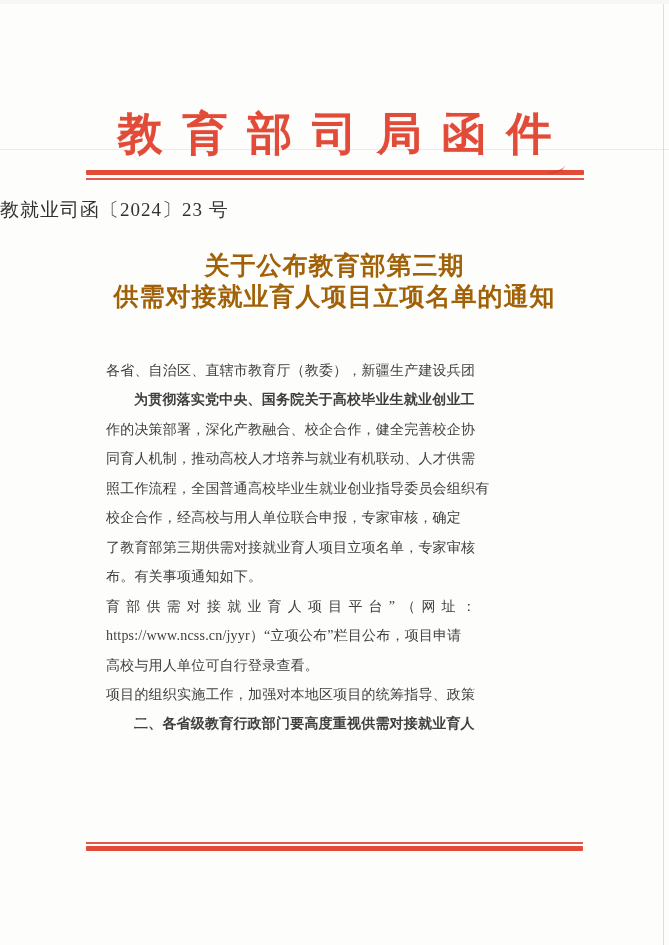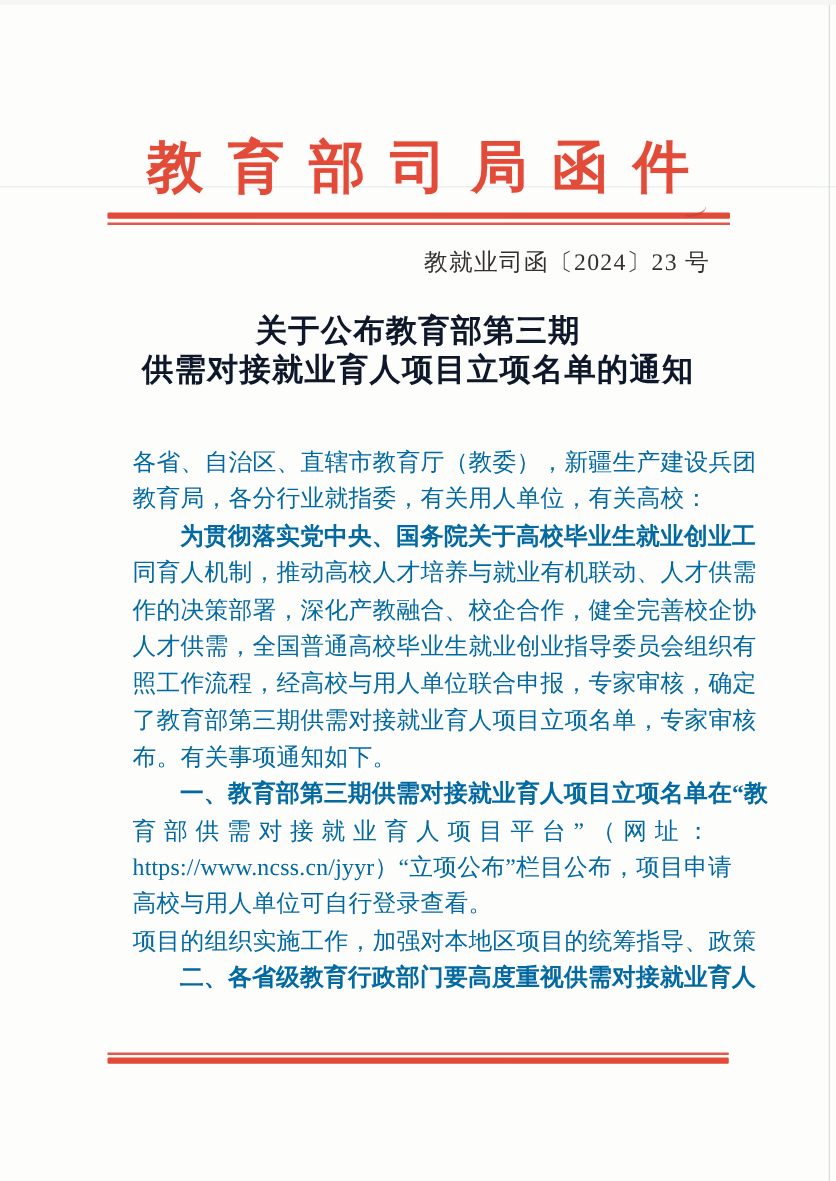--- a/index.html
+++ b/index.html
@@ -41,36 +41,36 @@
     background:#e3584a;
   }
   .pen-mark{
     position:absolute;left:547px;top:158px;width:18px;height:9px;
     border-bottom:2px solid #c8402f;
     border-radius:0 0 60% 30%;
     transform:rotate(-10deg);opacity:.65;
   }
   .doc-number{
     position:absolute;left:0;top:193px;width:568px;
-    text-align:right;
+    text-align:left;
     font-size:19px;color:#33312e;
     letter-spacing:1px;
     white-space:nowrap;
   }
   .doc-title{
     position:absolute;left:0;top:246px;width:669px;
     text-align:center;
     font-size:25px;font-weight:bold;line-height:31px;
-    color:#0f172a;
+    color:#a16207;
     letter-spacing:1px;
   }
   .body-text{
     position:absolute;left:106px;top:352px;width:472px;
-    font-size:19px;line-height:29.45px;
-    color:#0369a1;
+    font-size:14px;line-height:29.45px;
+    color:#404040;
     letter-spacing:0.2px;
   }
   .body-line{white-space:nowrap;}
   .body-line.indent{padding-left:2em;font-weight:bold;}
   .body-line.spread{letter-spacing:6.2px;}
   .rule-bottom-thin{
     position:absolute;left:86px;top:838px;width:497px;height:2px;
     background:#e3584a;
   }
   .rule-bottom-thick{
@@ -94,29 +94,27 @@
 
   <div class="doc-number">教就业司函〔2024〕23 号</div>
 
   <div class="doc-title">
     <div>关于公布教育部第三期</div>
     <div>供需对接就业育人项目立项名单的通知</div>
   </div>
 
   <div class="body-text">
       <div class="body-line">各省、自治区、直辖市教育厅（教委），新疆生产建设兵团</div>
-      <div class="body-line">教育局，各分行业就指委，有关用人单位，有关高校：</div>
       <div class="body-line indent">为贯彻落实党中央、国务院关于高校毕业生就业创业工</div>
+      <div class="body-line">作的决策部署，深化产教融合、校企合作，健全完善校企协</div>
       <div class="body-line">同育人机制，推动高校人才培养与就业有机联动、人才供需</div>
-      <div class="body-line">作的决策部署，深化产教融合、校企合作，健全完善校企协</div>
-      <div class="body-line">人才供需，全国普通高校毕业生就业创业指导委员会组织有</div>
-      <div class="body-line">照工作流程，经高校与用人单位联合申报，专家审核，确定</div>
+      <div class="body-line">照工作流程，全国普通高校毕业生就业创业指导委员会组织有</div>
+      <div class="body-line">校企合作，经高校与用人单位联合申报，专家审核，确定</div>
       <div class="body-line">了教育部第三期供需对接就业育人项目立项名单，专家审核</div>
       <div class="body-line">布。有关事项通知如下。</div>
-      <div class="body-line indent">一、教育部第三期供需对接就业育人项目立项名单在“教</div>
       <div class="body-line spread">育部供需对接就业育人项目平台”（网址：</div>
       <div class="body-line">https://www.ncss.cn/jyyr）“立项公布”栏目公布，项目申请</div>
       <div class="body-line">高校与用人单位可自行登录查看。</div>
       <div class="body-line">项目的组织实施工作，加强对本地区项目的统筹指导、政策</div>
       <div class="body-line indent">二、各省级教育行政部门要高度重视供需对接就业育人</div>
     </div>
 
   <div class="rule-bottom-thin"></div>
   <div class="rule-bottom-thick"></div>
 

